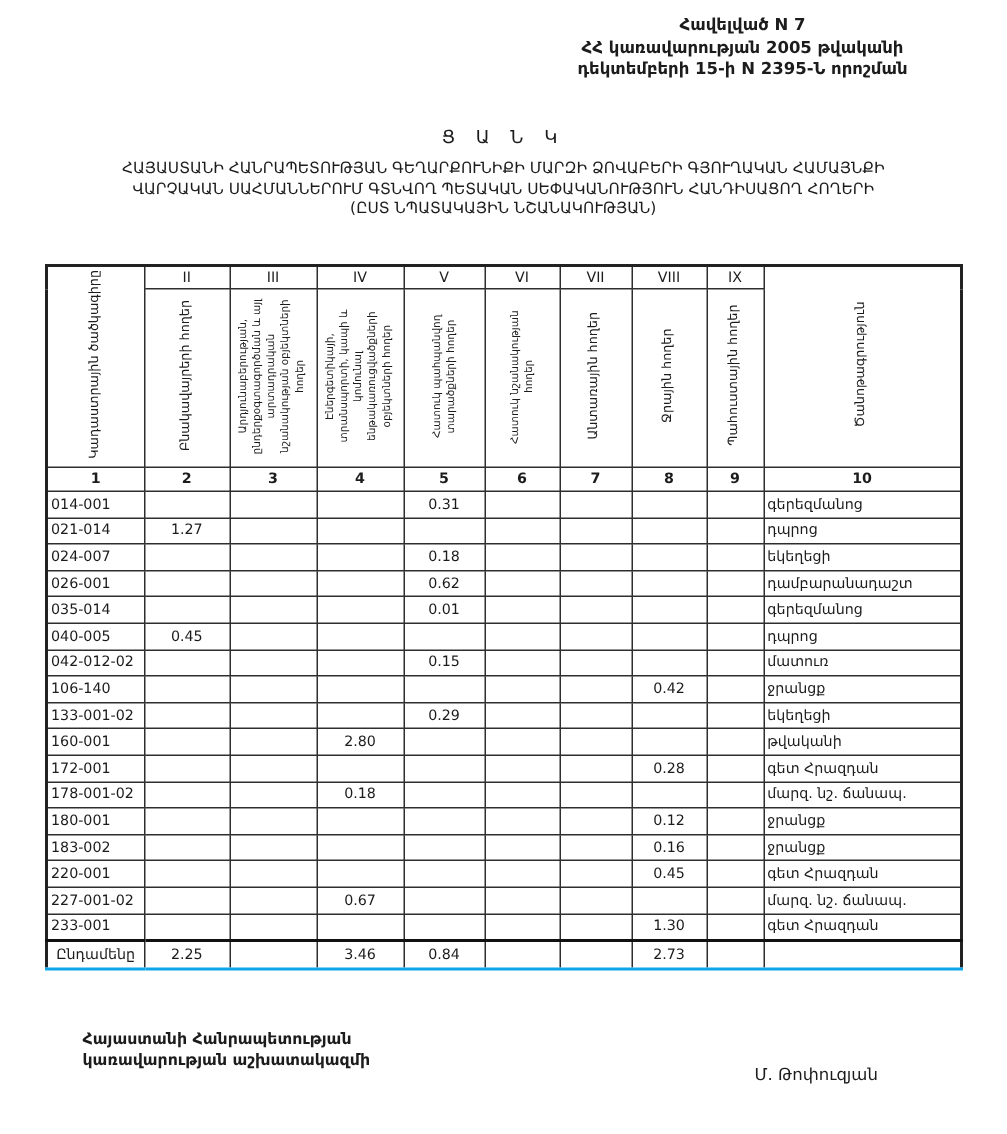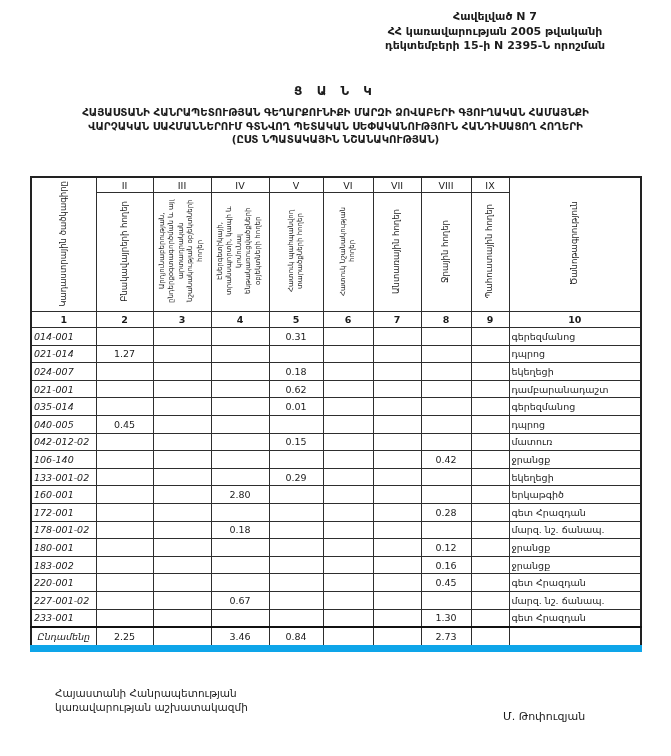--- a/index.html
+++ b/index.html
@@ -10,21 +10,21 @@
     color:#1c1c1c;
     position:relative;
     -webkit-font-smoothing:none;
   }
   .ref-block{
     position:absolute;top:10px;left:339px;width:312px;
     text-align:center;font-weight:bold;font-size:11px;line-height:1.32;
   }
   .title-block{
     position:absolute;top:84px;left:12px;width:647px;
-    text-align:center;font-weight:bold;
+    text-align:center;font-weight:normal;
   }
   .title-main{font-size:12px;letter-spacing:5px;margin-bottom:8px;}
   .title-line{font-size:10.3px;line-height:1.32;}
   table.land{
     position:absolute;top:176px;left:30px;width:610px;
     border-collapse:collapse;table-layout:fixed;
     border:2px solid #222;
   }
   table.land td{
     border:1px solid #2e2e2e;
@@ -40,28 +40,28 @@
     display:inline-block;
     writing-mode:vertical-rl;
     transform:rotate(180deg);
     font-size:7px;line-height:1.35;
     max-height:112px;
     white-space:normal;
   }
   .vtext.lg{font-size:8.5px;line-height:1.3;max-height:126px;}
   .num-row td{height:15px;text-align:center;font-weight:bold;}
   tbody.rows td{height:16.6px;}
-  td.code{text-align:left;padding-left:4px;font-style:italic;}
+  td.code{text-align:left;padding-left:4px;}
   td.val{text-align:center;}
   td.note{text-align:left;padding-left:5px;font-size:9.3px;margin-left:48px;}
-  tr.total td{border-top:2px solid #111;border-bottom:7px solid #0ea5e9;}
+  tr.total td{border-top:2px solid #111;border-bottom:2px solid #0ea5e9;}
   tr.total td.code{text-align:center;}
   .footer-left{
     position:absolute;left:55px;top:686px;
-    font-weight:normal;font-size:10.5px;line-height:1.35;
+    font-weight:bold;font-size:10.5px;line-height:1.35;
   }
   .signature{
     position:absolute;left:503px;top:710px;
     font-weight:normal;font-size:11px;
   }
 </style>
 </head>
 <body>
 
 <div class="ref-block">
@@ -161,21 +161,21 @@
         <td class="val"></td>
         <td class="val"></td>
         <td class="val">0.18</td>
         <td class="val"></td>
         <td class="val"></td>
         <td class="val"></td>
         <td class="val"></td>
         <td class="note">եկեղեցի</td>
       </tr>
       <tr>
-        <td class="code">021-001</td>
+        <td class="code">026-001</td>
         <td class="val"></td>
         <td class="val"></td>
         <td class="val"></td>
         <td class="val">0.62</td>
         <td class="val"></td>
         <td class="val"></td>
         <td class="val"></td>
         <td class="val"></td>
         <td class="note">դամբարանադաշտ</td>
       </tr>
@@ -242,21 +242,21 @@
       <tr>
         <td class="code">160-001</td>
         <td class="val"></td>
         <td class="val"></td>
         <td class="val">2.80</td>
         <td class="val"></td>
         <td class="val"></td>
         <td class="val"></td>
         <td class="val"></td>
         <td class="val"></td>
-        <td class="note">երկաթգիծ</td>
+        <td class="note">թվականի</td>
       </tr>
       <tr>
         <td class="code">172-001</td>
         <td class="val"></td>
         <td class="val"></td>
         <td class="val"></td>
         <td class="val"></td>
         <td class="val"></td>
         <td class="val"></td>
         <td class="val">0.28</td>

